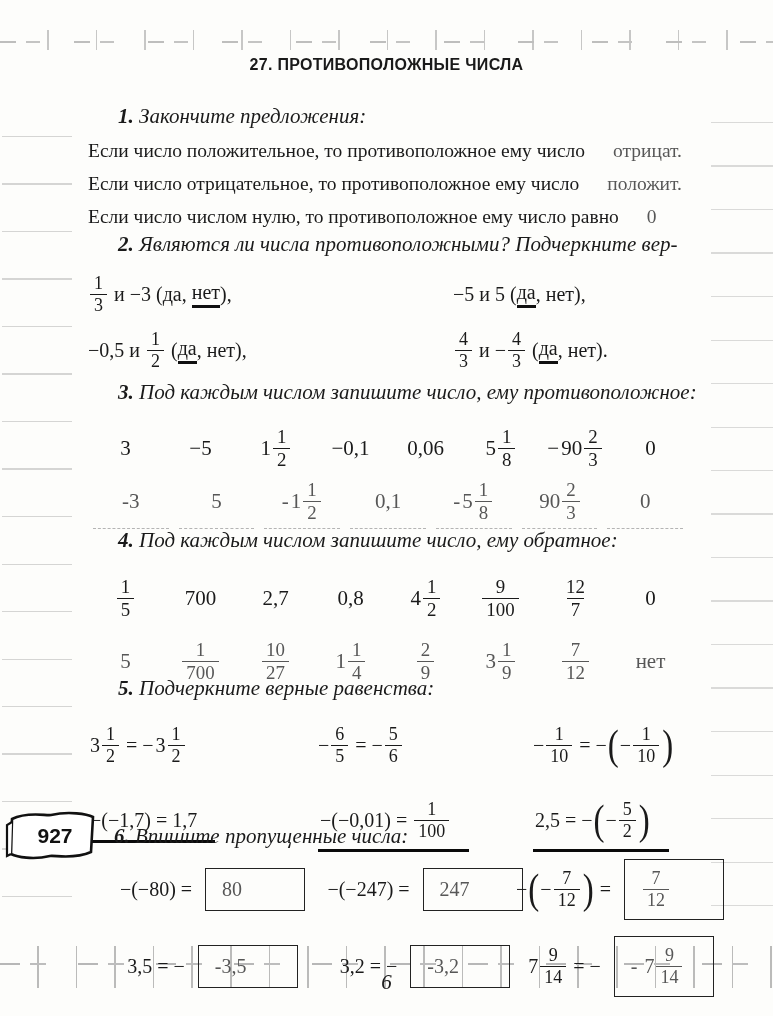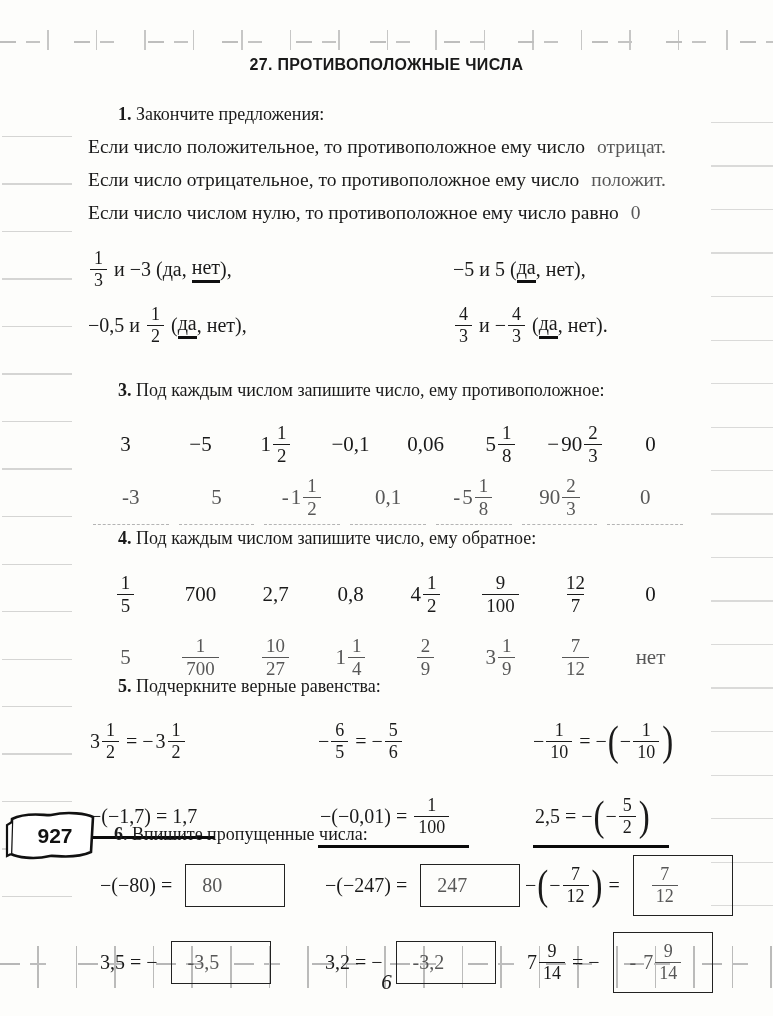--- a/index.html
+++ b/index.html
@@ -21,28 +21,28 @@
     background-size:100% 2.2px,100% 100%; background-position:0 17px,0 0; background-repeat:no-repeat,repeat; }
   .af-left { left:2px; top:90px; width:70px; height:850px; opacity:.32;
     background-image:repeating-linear-gradient(to bottom,transparent 0 46px,#808080 46px 47.5px); }
   .af-right { right:0; top:80px; width:62px; height:860px; opacity:.28;
     background-image:repeating-linear-gradient(to bottom,transparent 0 42px,#808080 42px 43.5px); }
 
   .title { position:absolute; top:56px; left:0; width:100%; text-align:center;
     font-family:"Liberation Sans","DejaVu Sans",sans-serif; font-weight:bold; font-size:16px; letter-spacing:.3px; }
 
   .block { position:absolute; left:88px; }
-  .ex-head { font-size:18px; white-space:nowrap; }
+  .ex-head { font-size:21px; white-space:nowrap;font-style:italic; }
   .ex-head.ind { text-indent:30px; }
   .exnum { font-weight:bold; }
 
   
   #ex1 { top:104px; width:620px; }
   .sentence { margin-top:11px; font-size:19.5px; white-space:nowrap; }
-  .sentence .answer { color:var(--hw); margin-left:12px; }
+  .sentence .answer { color:var(--hw); margin-left:28px; }
 
   
   .eq { display:inline-flex; align-items:center; white-space:pre; font-size:20px; }
   .mt { display:inline; }
   .hw { color:var(--hw); }
   .u-ans { border-bottom:3px solid #101010; padding-bottom:1px; }
   .mixed { display:inline-flex; align-items:center; vertical-align:middle; margin:0 2px; }
   .whole { margin-right:2px; }
   .frac { display:inline-flex; flex-direction:column; align-items:center; line-height:1.05; text-align:center; }
   .fnum { display:block; padding:0 4px 1px; font-size:.9em; }
@@ -70,21 +70,21 @@
   
   #ex5 { top:676px; width:630px; }
   .ex5-grid { display:grid; grid-template-columns:230px 215px 180px; row-gap:20px; margin-top:14px; }
   .ex5-grid .itemcell { min-height:60px; display:flex; align-items:center; }
   .underlined { border-bottom:3.5px solid #0a0a0a; padding:2px 18px 8px 2px; }
 
   
   #ex6 { top:824px; left:100px; width:620px; }
   #ex6 .ex-head { text-indent:14px; }
   .ex6-grid { display:grid; grid-template-columns:225px 200px 190px; row-gap:16px; margin-top:10px; }
-  .ex6-grid .itemcell { min-height:56px; display:flex; align-items:center; }
+  .ex6-grid .itemcell { min-height:56px; display:flex; align-items:center;justify-content:center; }
 
   
   #badge { position:absolute; left:2px; top:806px; width:98px; height:60px; }
   #badge svg { width:100%; height:100%; }
 
   .pagenum { position:absolute; top:970px; left:0; width:100%; text-align:center;
     font-style:italic; font-size:21px; }
 </style>
 </head>
 <body>
@@ -107,20 +107,24 @@
     </div>
     <div class="sentence">
       <span>Если число отрицательное, то противоположное ему число</span><span class="answer">положит.</span>
     </div>
     <div class="sentence">
       <span>Если число числом нулю, то противоположное ему число равно</span><span class="answer">0</span>
     </div>
   </div>
 
   <div id="ex2" class="block">
+    <div class="ex-head ind">
+      <span class="exnum">2.</span>
+      <span>Являются ли числа противоположными? Подчеркните вер-</span>
+    </div>
     <div class="ex2-grid">
         <div class="itemcell">
           <span class="eq"><span class="mixed"><span class="frac"><span class="fnum">1</span><span class="fden">3</span></span></span><span class="mt"> и −3 (да, </span><span class="mt u-ans">нет</span><span class="mt">),</span></span>
         </div>
         <div class="itemcell">
           <span class="eq"><span class="mt">−5 и 5 (</span><span class="mt u-ans">да</span><span class="mt">, нет),</span></span>
         </div>
         <div class="itemcell">
           <span class="eq"><span class="mt">−0,5 и </span><span class="mixed"><span class="frac"><span class="fnum">1</span><span class="fden">2</span></span></span><span class="mt"> (</span><span class="mt u-ans">да</span><span class="mt">, нет),</span></span>
         </div>

